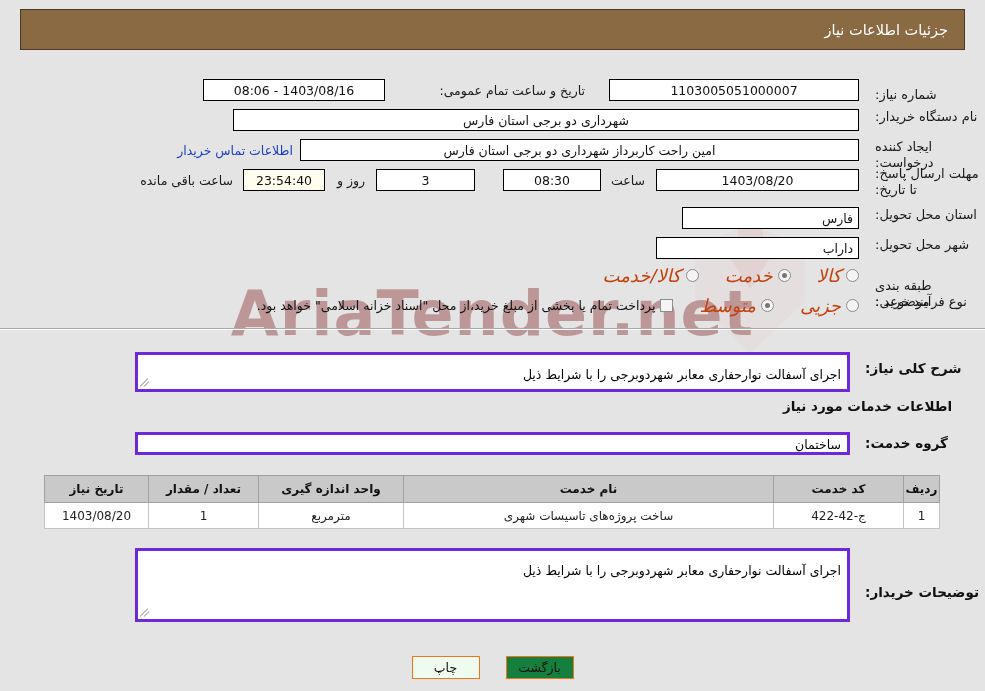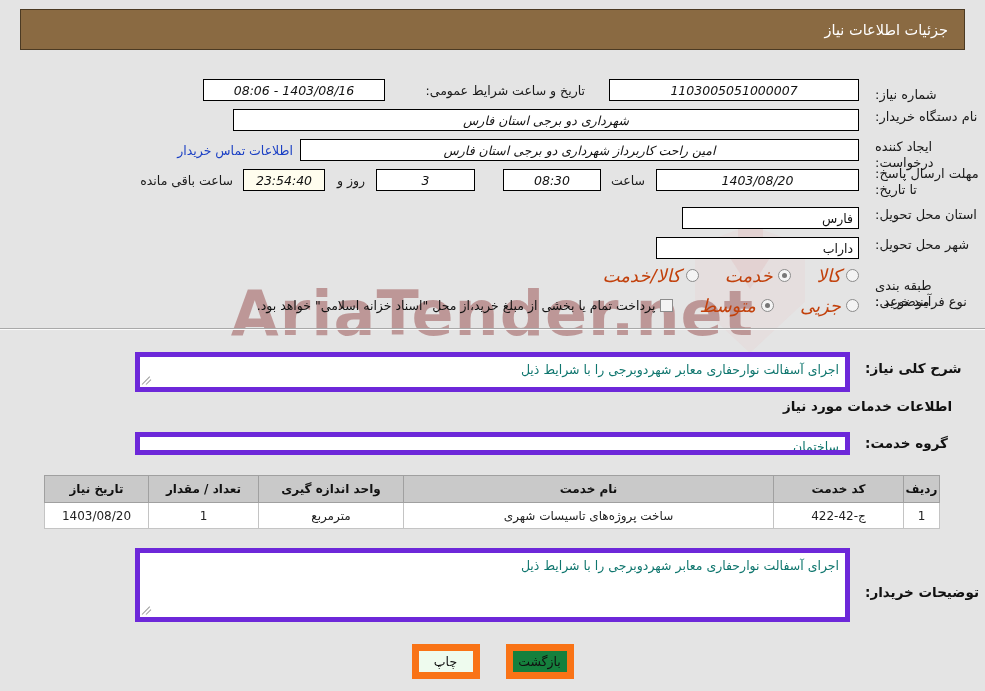--- a/index.html
+++ b/index.html
@@ -117,21 +117,21 @@
     border: 1px solid #000000;
     height: 22px;
     font-size: 12.5px;
     color: #111;
     display: flex;
     align-items: center;
     padding: 0 5px;
     overflow: hidden;
     white-space: nowrap;
   }
-  .fld.center { justify-content: center; font-style: italic; }
+  .fld.center { justify-content: center; }
   .fld.right  { justify-content: flex-start; }
   .fld.cream  { background: #fffdee; }
 
   .inline-lbl {
     position: absolute;
     font-size: 12.5px;
     color: #1a1a1a;
   }
   .link {
     position: absolute;
@@ -192,24 +192,24 @@
     text-align: left;
     padding-left: 8px;
     font-size: 13.5px;
     font-weight: bold;
     color: #111;
   }
 
   .textbox {
     position: absolute;
     background: #ffffff;
-    border: 5px solid #6d28d9;
+    border: 3px solid #6d28d9;
     font-size: 12.5px;
-    color: #0f766e;
-    padding: 5px 6px;
+    color: #000000;
+    padding: 12px 6px;
     overflow: hidden;
     white-space: pre-wrap;
   }
   .resizer {
     position: absolute;
     bottom: 1px; left: 2px;
     width: 11px; height: 11px;
     pointer-events: none;
   }
   .resizer i {
@@ -247,21 +247,21 @@
   
   .btnbar {
     position: absolute;
     bottom: 12px; right: 0; left: 0;
     display: flex;
     justify-content: center;
     gap: 26px;
     z-index: 3;
   }
   .btn {
-    border: 7px solid #f97316;
+    border: 1px solid #f97316;
     font-size: 12.5px;
     padding: 3px 0;
     width: 68px;
     text-align: center;
     cursor: pointer;
     color: #111;
   }
   .btn.print  { background: #eefbee; }
   .btn.back   { background: #15803d; }
 </style>
@@ -279,21 +279,21 @@
 
   <div class="titlebar">
     <span>جزئیات اطلاعات نیاز</span>
   </div>
 
   <div class="panel-top">
 
     <div class="row" style="top:14px;">
       <div class="lbl" style="top:3px;margin-top:8px;">شماره نیاز:</div>
       <div class="fld center" style="right:126px; width:250px; top:3px;">1103005051000007</div>
-      <div class="inline-lbl" style="right:400px; top:7px;">تاریخ و ساعت شرایط عمومی:</div>
+      <div class="inline-lbl" style="right:400px; top:7px;">تاریخ و ساعت تمام عمومی:</div>
       <div class="fld center" style="right:600px; width:182px; top:3px;">1403/08/16 - 08:06</div>
     </div>
 
     <div class="row" style="top:44px;">
       <div class="lbl" style="top:3px;">نام دستگاه خریدار:</div>
       <div class="fld center" style="right:126px; width:626px; top:3px;">شهرداری دو برجی استان فارس</div>
     </div>
 
     <div class="row" style="top:74px;">
       <div class="lbl" style="top:3px;">ایجاد کننده درخواست:</div>

